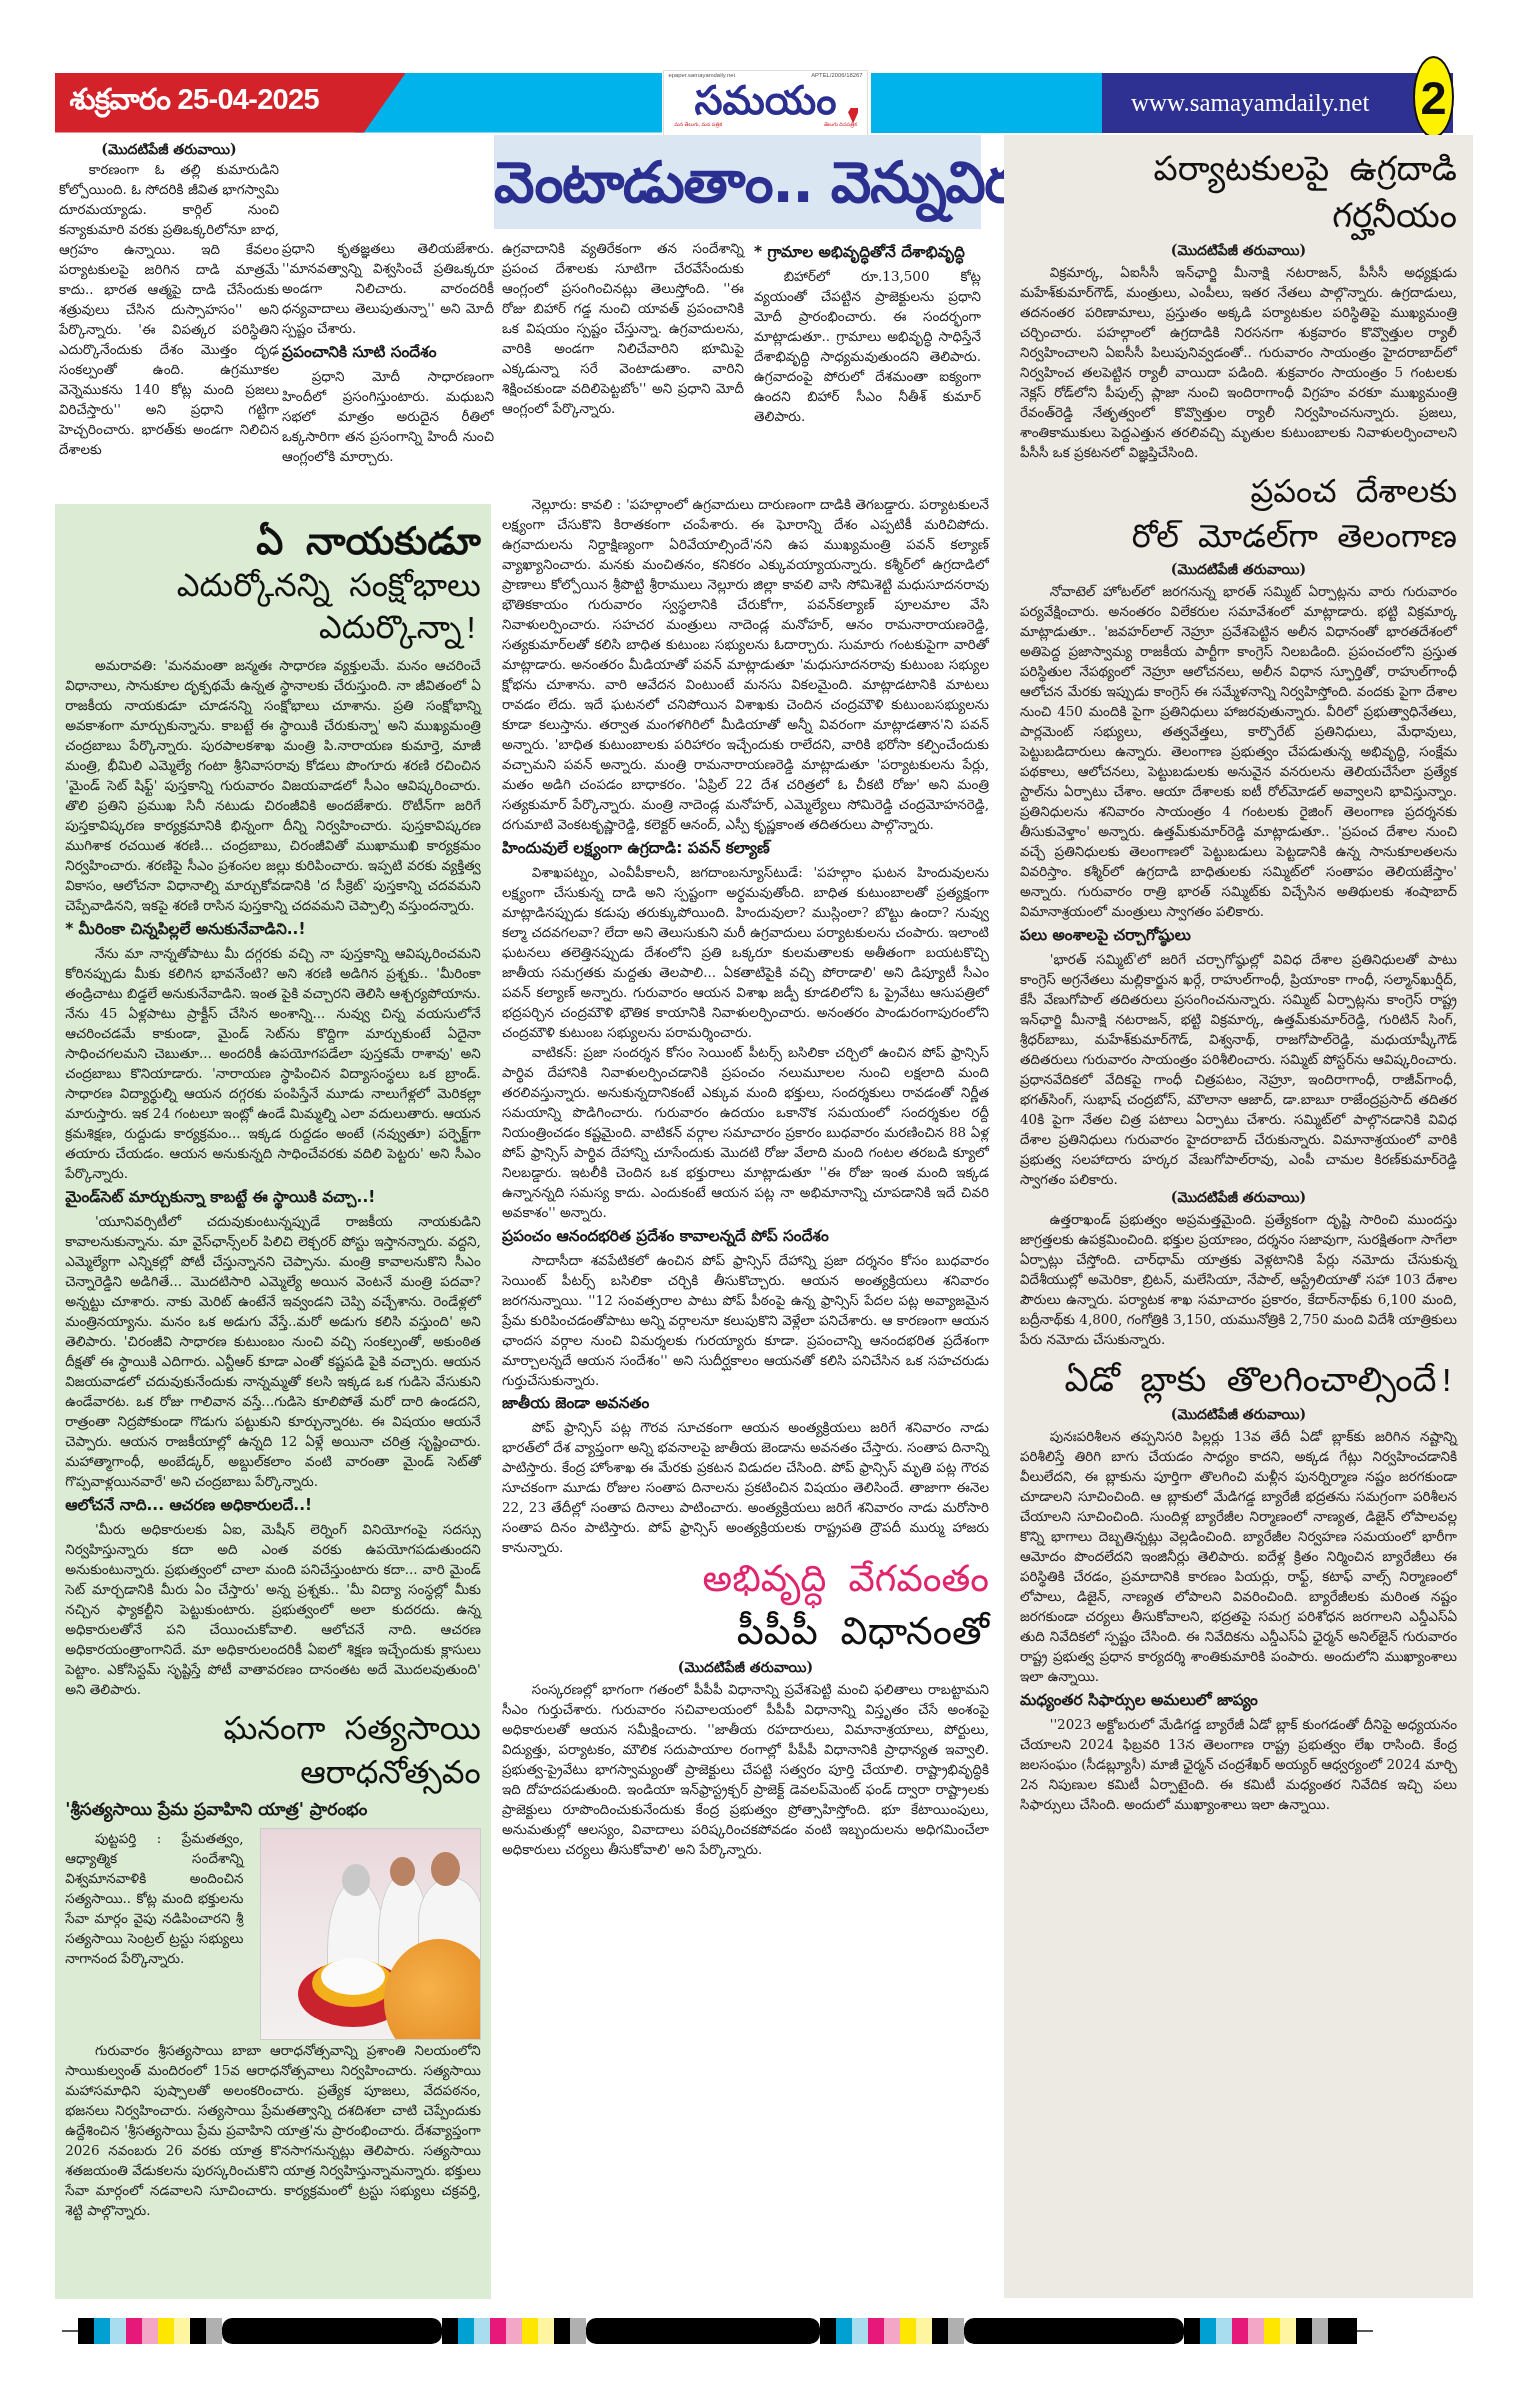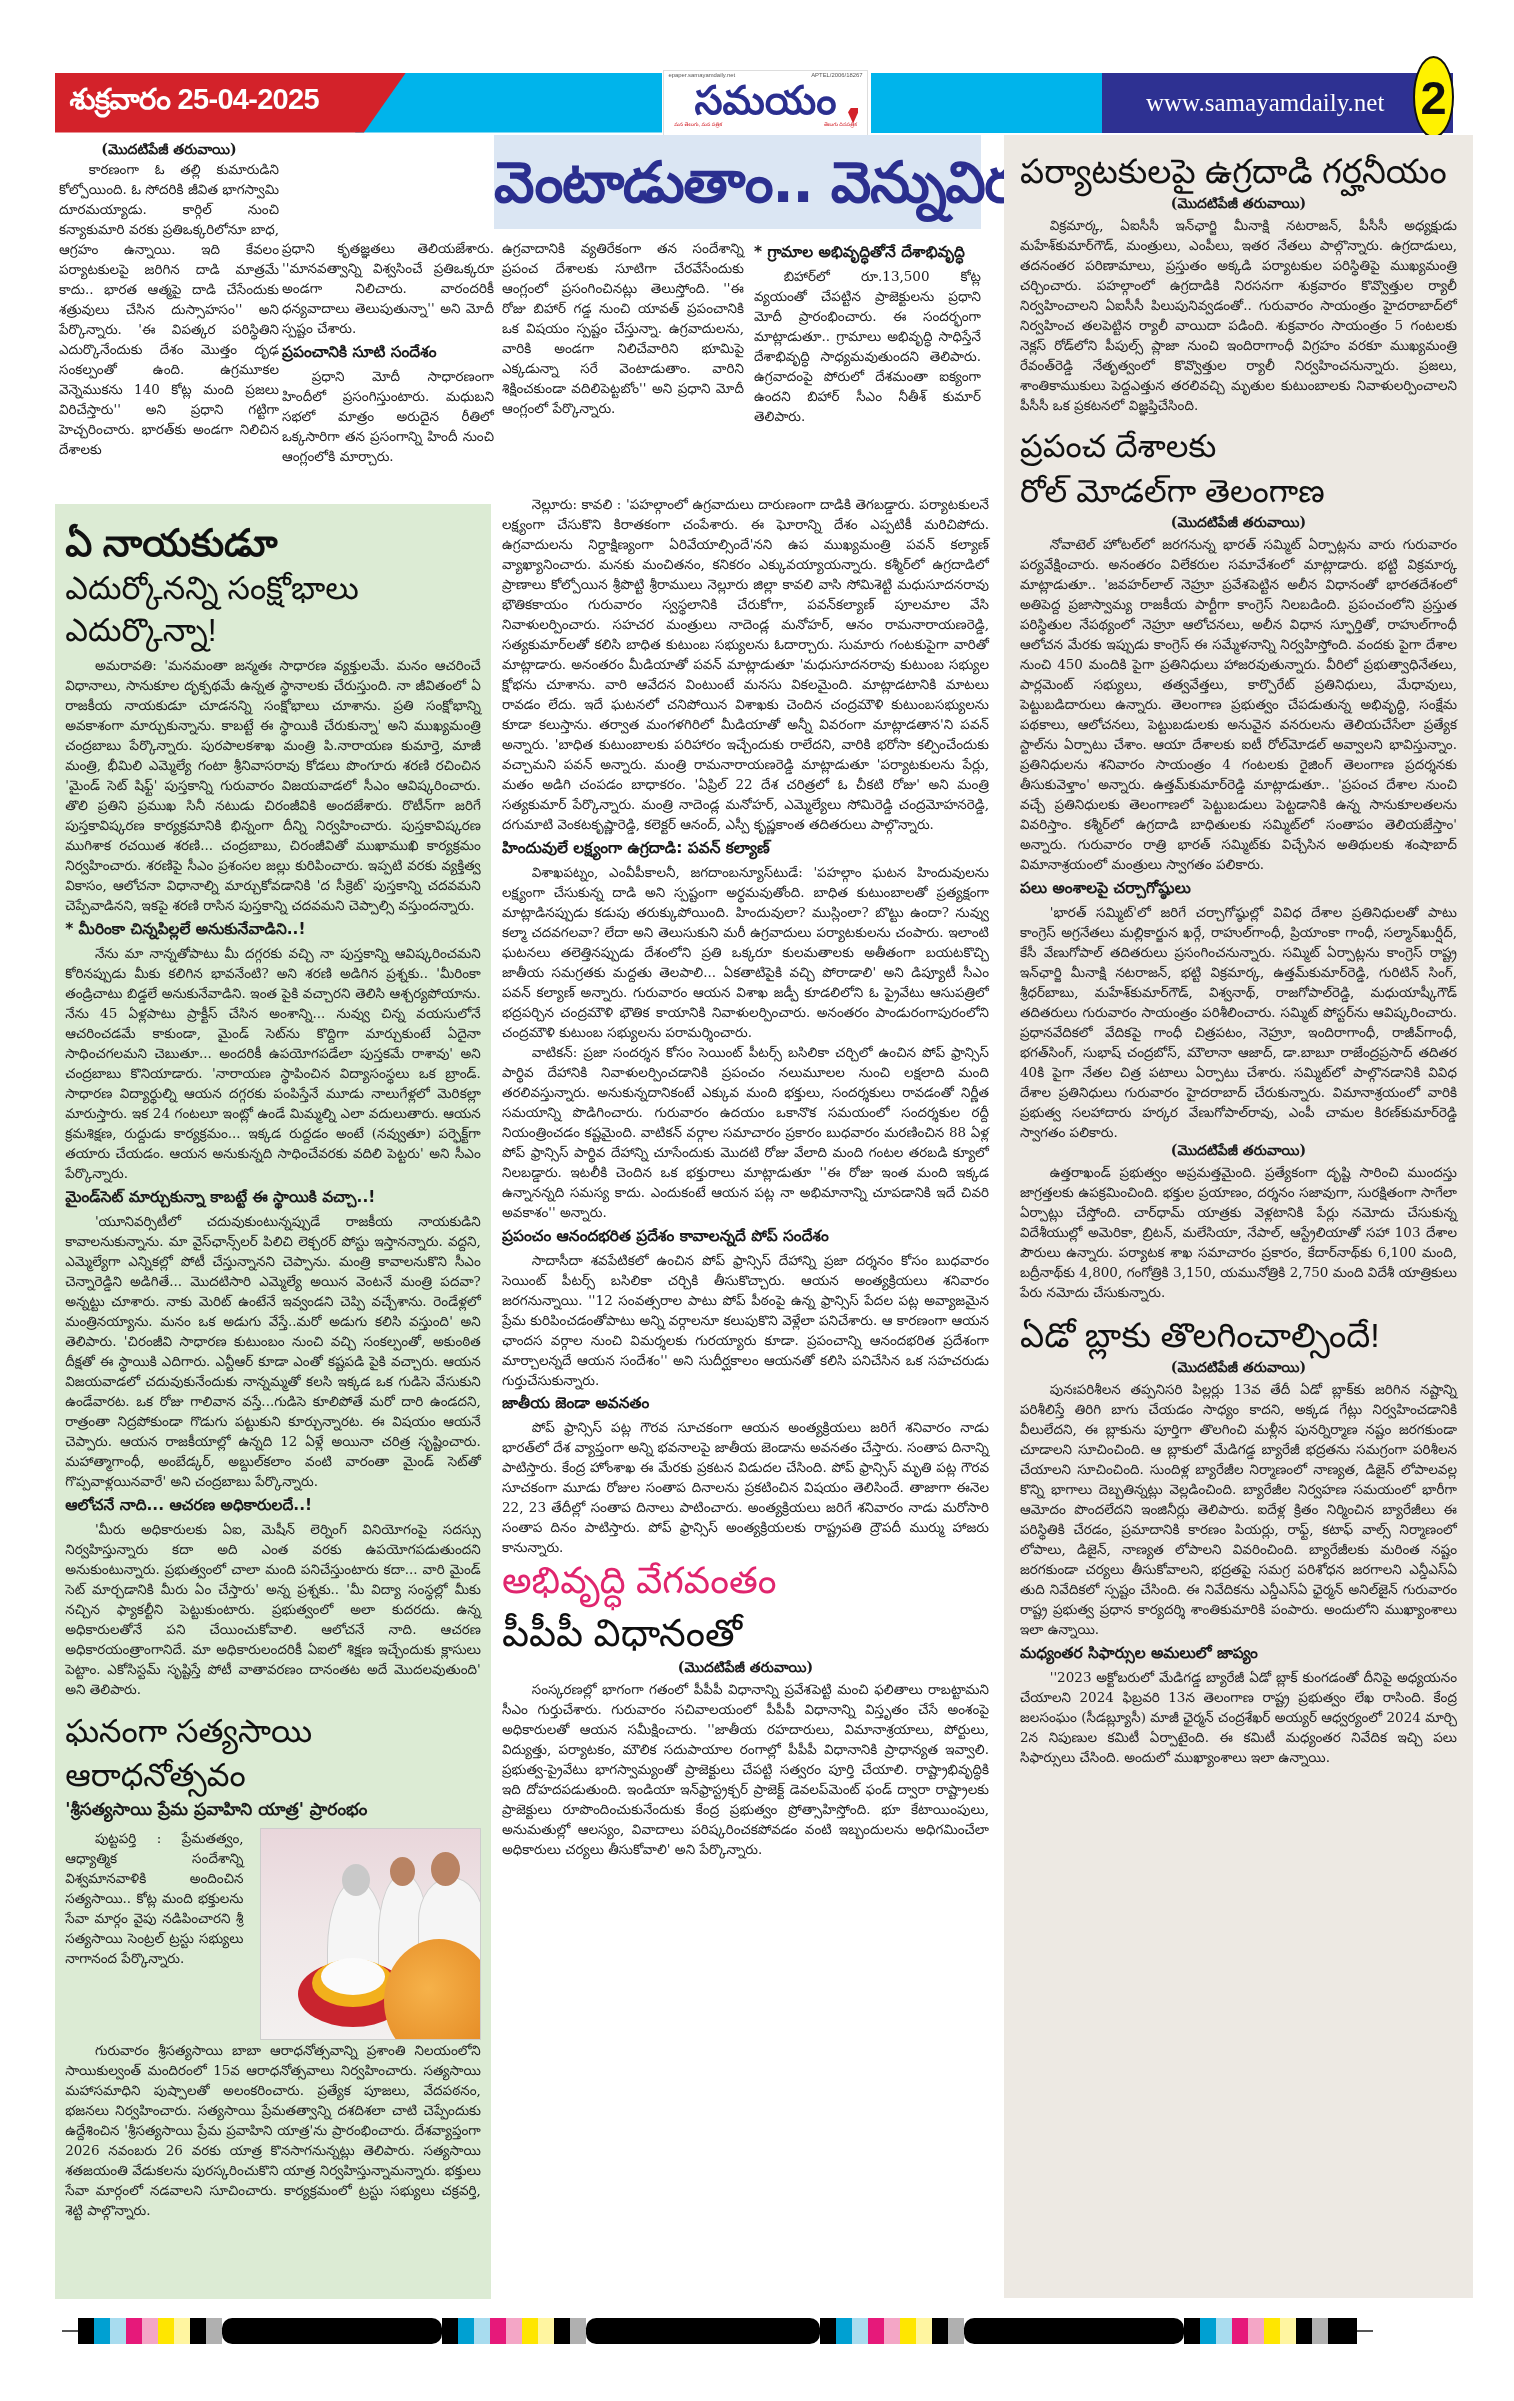--- a/index.html
+++ b/index.html
@@ -19,33 +19,33 @@
   .mh-logo .tiny { width: 100%; display: flex; justify-content: space-between; font-size: 5.9px;
                    font-family: "Liberation Sans", sans-serif; color: #555; padding: 1.5px 4.4px; }
   .mh-logo .wordmark { font-family: "Liberation Sans", sans-serif; font-weight: bold; font-size: 40px;
                        color: #2b2f8f; line-height: 41px; }
   .mh-logo .pen { position: absolute; right: 8.8px; top: 37px; width: 10.2px; height: 16px; background: #d3222a;
                   clip-path: polygon(50% 100%, 0 30%, 30% 0, 100% 0, 100% 30%); }
   .mh-logo .tagline { width: 100%; display: flex; justify-content: space-between; font-size: 5.1px;
                       color: #d3222a; padding: 0 10.2px; font-family: "Liberation Sans", sans-serif; }
   .mh-cyan-right { position: absolute; left: 816px; top: 1.5px; width: 234px; height: 60px; background: #00b4eb; }
   .mh-url { position: absolute; left: 1047px; top: 1.5px; width: 351px; height: 60px; background: #2e3192; color: #fff;
-            font-family: "Liberation Serif", serif; font-size: 25px; display: flex; align-items: center; padding-left: 44px; }
+            font-family: "Liberation Serif", serif; font-size: 25px; display: flex; align-items: center; padding-left: 29px; }
   .mh-page { position: absolute; left: 1358px; top: -14.6px; width: 41px; height: 82px; border-radius: 50%;
              background: #fff200; border: 2.2px solid #111; color: #111; font-family: "Liberation Sans", sans-serif;
              font-weight: bold; font-size: 47px; display: flex; align-items: center; justify-content: center; }
 
   
   .abs { position: absolute; }
   .body-text { font-size: 13.5px; line-height: 20px; text-align: justify; }
   .body-text p { text-indent: 2.2em; }
   .body-text p.noindent { text-indent: 0; }
   .cont { font-weight: bold; font-size: 14px; text-align: center; }
   .sub { font-family: "DejaVu Sans", sans-serif; font-weight: bold; font-size: 15.4px; line-height: 22px; margin: 2.9px 0; }
-  .hl { font-family: Liberation Sans, sans-serif; text-align: left; color: #111; font-weight: normal; }
+  .hl { font-family: Liberation Mono, monospace; text-align: right; color: #111; font-weight: normal; }
 
   
   .col-left-top { left: 59px; top: 139px; width: 220px; }
   .col-mid-a { left: 282px; top: 238px; width: 212px; }
   .col-mid-b { left: 502px; top: 238px; width: 242px; }
   .col-mid-c { left: 754px; top: 238px; width: 227px; }
 
   .hero-box { left: 494px; top: 135px; width: 487px; height: 94px; background: #dbe6f3; }
   .hero-title { font-family: "DejaVu Sans", sans-serif; font-weight: bold; font-size: 57px; color: #2b2f8f;
                 line-height: 94px; text-align: center; letter-spacing: -1.5px; white-space: nowrap; }

